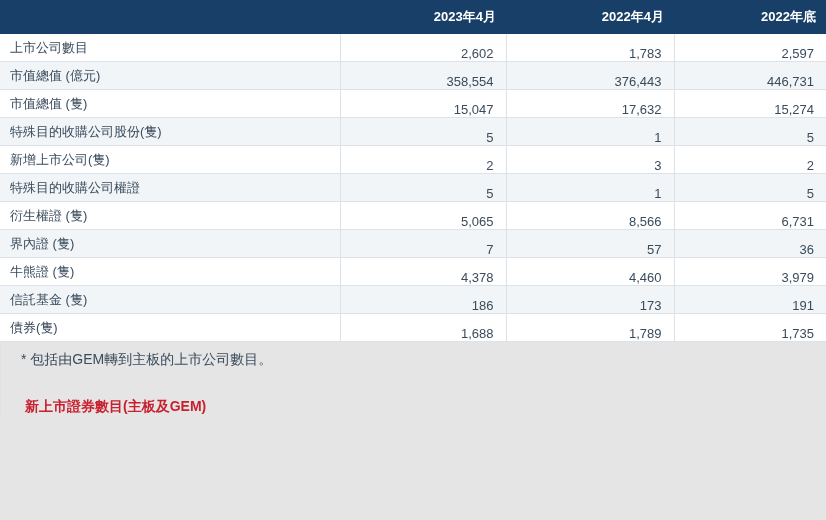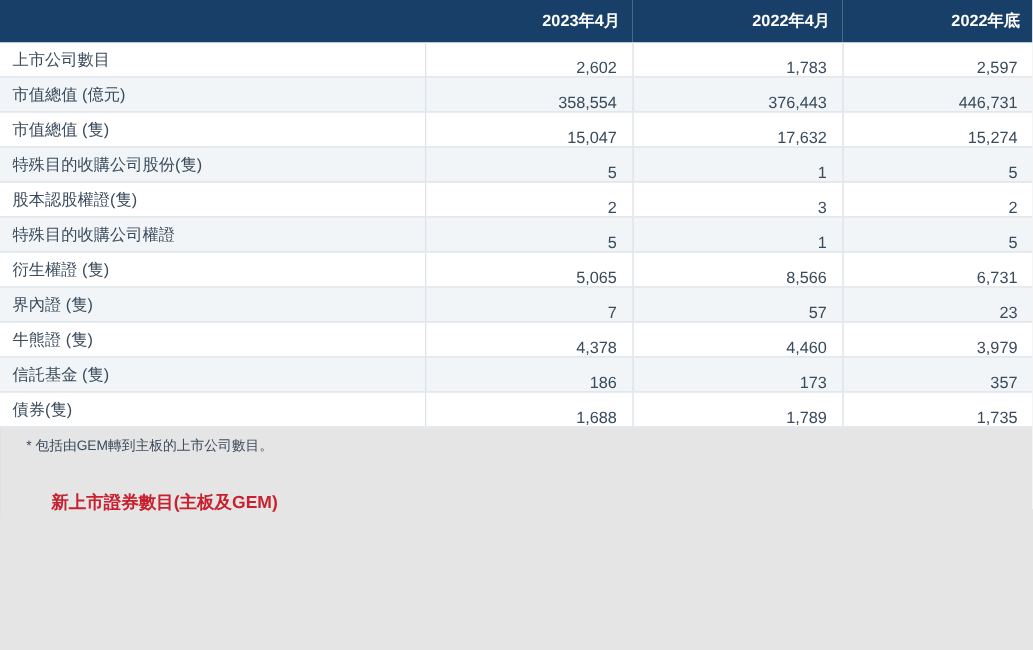--- a/index.html
+++ b/index.html
@@ -69,28 +69,28 @@
     text-align: right;
     padding: 12px 12px 0 6px;
     border-left: 1px solid var(--border);
   }
   .below-table {
     border-left: 1px solid var(--border);
     padding-top: 8px;
     min-height: 72px;
   }
   .footnote {
-    font-size: 11px;
+    font-size: 14px;
     color: var(--body-text);
     padding-left: 20px;
     line-height: 1.4;
   }
   .section-heading {
     margin-top: 28px;
-    padding-left: 40px;
+    padding-left: 24px;
     font-size: 14px;
     font-weight: bold;
     color: var(--accent-red);
   }
 </style>
 </head>
 <body>
 
 <div class="page">
 
@@ -128,54 +128,54 @@
           <td>17,632</td>
           <td>15,274</td>
         </tr>
         <tr>
           <th class="row-label">特殊目的收購公司股份(隻)</th>
           <td>5</td>
           <td>1</td>
           <td>5</td>
         </tr>
         <tr>
-          <th class="row-label">股本認股權證(隻)</th>
+          <th class="row-label">新增上市公司(隻)</th>
           <td>2</td>
           <td>3</td>
           <td>2</td>
         </tr>
         <tr>
           <th class="row-label">特殊目的收購公司權證</th>
           <td>5</td>
           <td>1</td>
           <td>5</td>
         </tr>
         <tr>
           <th class="row-label">衍生權證 (隻)</th>
           <td>5,065</td>
           <td>8,566</td>
           <td>6,731</td>
         </tr>
         <tr>
           <th class="row-label">界內證 (隻)</th>
           <td>7</td>
           <td>57</td>
-          <td>23</td>
+          <td>36</td>
         </tr>
         <tr>
           <th class="row-label">牛熊證 (隻)</th>
           <td>4,378</td>
           <td>4,460</td>
           <td>3,979</td>
         </tr>
         <tr>
           <th class="row-label">信託基金 (隻)</th>
           <td>186</td>
           <td>173</td>
-          <td>357</td>
+          <td>191</td>
         </tr>
         <tr>
           <th class="row-label">債券(隻)</th>
           <td>1,688</td>
           <td>1,789</td>
           <td>1,735</td>
         </tr>
       </tbody>
   </table>
 

